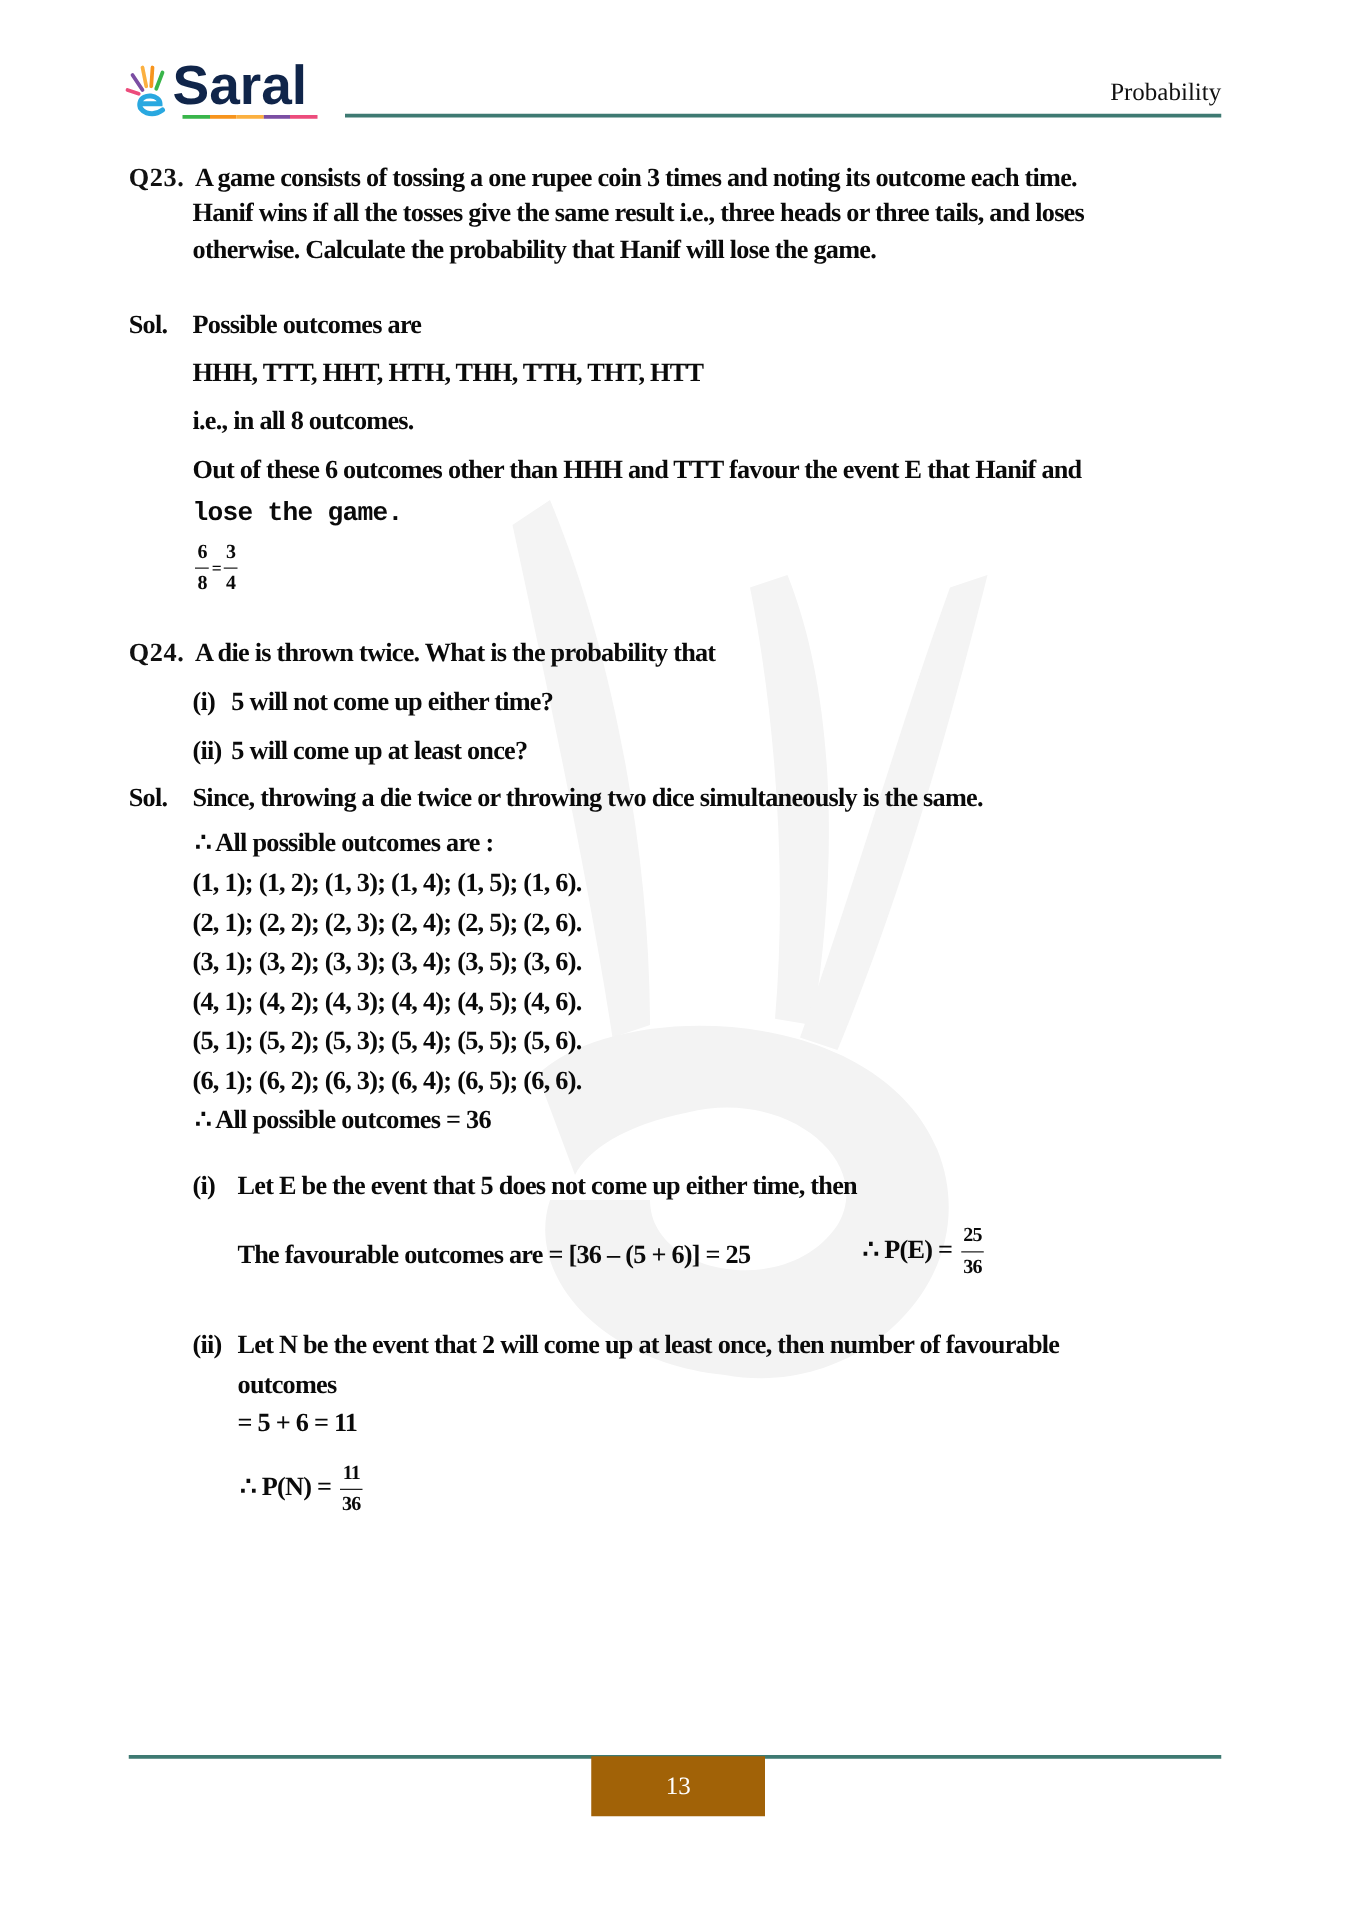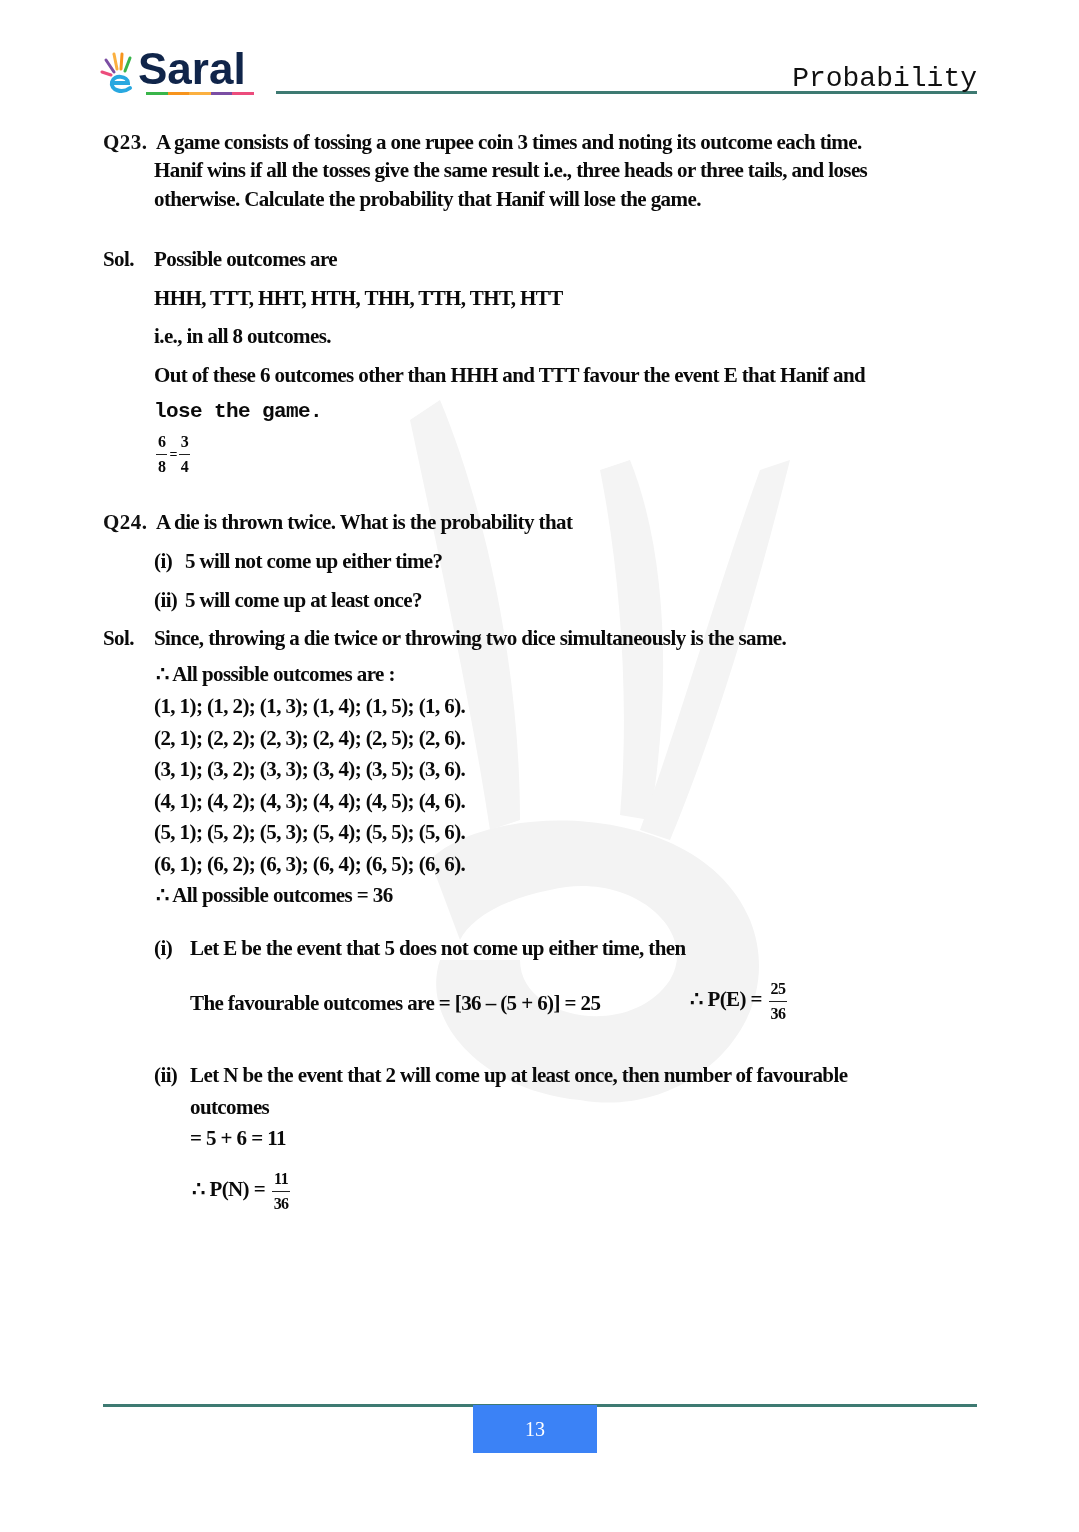--- a/index.html
+++ b/index.html
@@ -4,32 +4,32 @@
 <style>
   html, body { margin: 0; padding: 0; background: #ffffff; }
   body { width: 1079px; height: 1532px; position: relative; overflow: hidden; font-family: "Liberation Serif", "DejaVu Serif", serif; color: #111; }
   .watermark { position: absolute; left: 370px; top: 400px; width: 480px; height: 760px; pointer-events: none; }
   .header { position: absolute; left: 0; top: 0; width: 1079px; height: 110px; }
   .logo { position: absolute; left: 100px; top: 50px; height: 48px; }
   .logo-text { position: absolute; left: 38px; top: -6px; font-family: "Liberation Sans", "DejaVu Sans", sans-serif; font-size: 44px; font-weight: bold; color: #10254a; letter-spacing: 0px; }
   .logo-bar { position: absolute; left: 46px; top: 42px; height: 3px; width: 108px; display: flex; }
   .logo-bar span { flex: 1; height: 3px; }
   .header-rule { position: absolute; left: 276px; top: 91px; width: 701px; height: 3px; background: #3e7a72; }
-  .header-title { position: absolute; right: 102px; top: 63px; font-size: 28px; color: #111; font-family: Liberation Mono, monospace; }
+  .header-title { position: absolute; right: 102px; top: 63px; font-size: 20px; color: #111; font-family: Liberation Serif, serif; }
 
   .content { position: absolute; left: 0; top: 0; width: 1079px; }
   .line { position: absolute; font-family: "Liberation Serif", "DejaVu Serif", serif; font-weight: bold; font-size: 21px; letter-spacing: -0.6px; white-space: nowrap; color: #0a0a0a; }
   .qnum { position: absolute; font-weight: bold; font-size: 21px; letter-spacing: 0.5px; }
   .frac { display: inline-flex; flex-direction: column; align-items: center; vertical-align: middle; font-size: 16px; line-height: 18px; margin: 0 2px; }
   .frac .num { padding: 0 2px; }
   .frac .bar { width: 100%; height: 1px; background: #222; margin: 3px 0; }
   .frac .den { padding: 0 2px; }
 
   .footer-rule { position: absolute; left: 103px; top: 1404px; width: 874px; height: 3px; background: #3e7a72; }
-  .page-box { position: absolute; left: 473px; top: 1405px; width: 124px; height: 48px; background: #3b82f6; color: #fff; display: flex; align-items: center; justify-content: center; font-size: 20px; font-family: "Liberation Serif", serif; }
+  .page-box { position: absolute; left: 473px; top: 1405px; width: 139px; height: 48px; background: #a16207; color: #fff; display: flex; align-items: center; justify-content: center; font-size: 20px; font-family: "Liberation Serif", serif; }
 </style>
 </head>
 <body>
 
 <svg class="watermark" viewBox="0 0 480 760">
   <path d="M70 0 C120 120 150 280 150 420 L120 430 C100 300 70 160 40 20 Z" fill="#f4f4f4"></path>
   <path d="M260 60 C300 160 300 300 280 420 L250 415 C260 300 250 170 230 70 Z" fill="#f4f4f4"></path>
   <path d="M420 60 C390 180 350 320 300 440 L270 430 C310 320 350 180 390 70 Z" fill="#f4f4f4"></path>
   <path d="M60 460 C120 400 330 400 380 520 C420 620 320 720 210 700 C110 690 50 620 70 560 L150 560 C150 620 260 640 300 580 C330 530 260 470 180 490 C130 500 100 520 90 540 Z" fill="#f3f3f3"></path>
 </svg>

